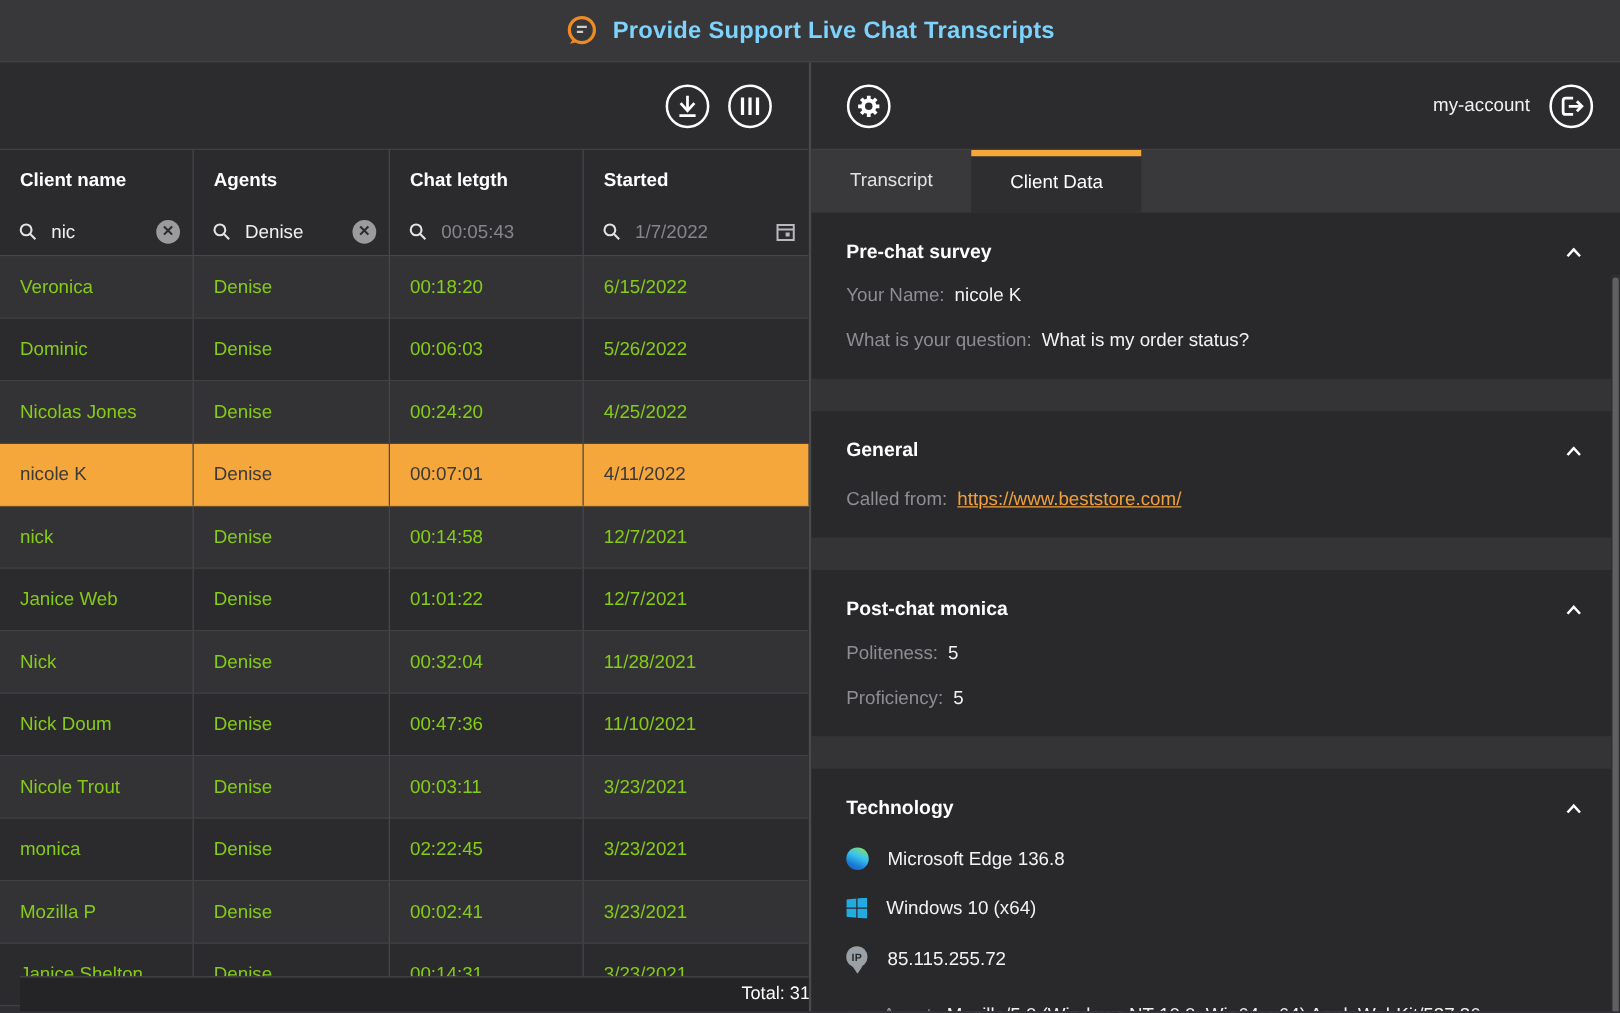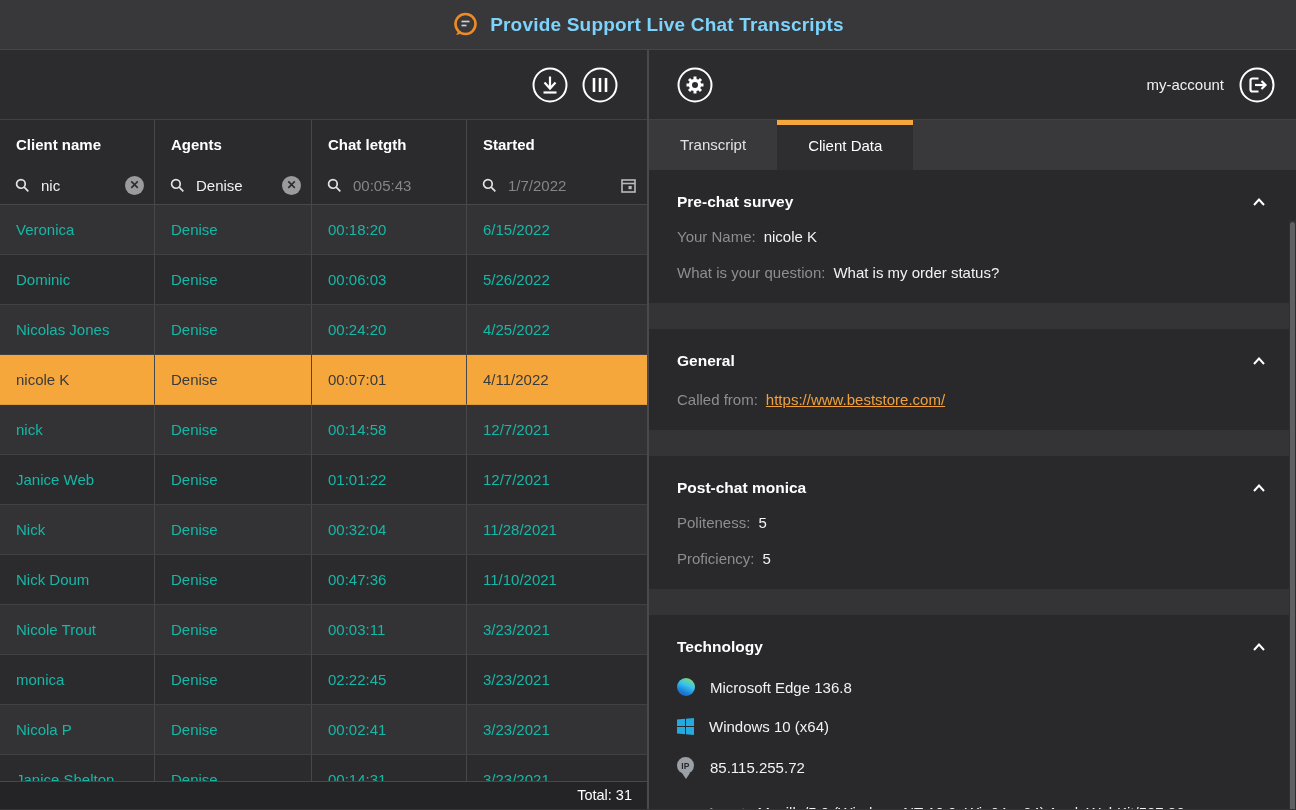--- a/index.html
+++ b/index.html
@@ -42,27 +42,27 @@
   .filter-input { background:transparent; border:none; outline:none; color:#f0f0f0; font-size:15px; width:72px; font-family:inherit; min-width:0; flex:1; }
   .filter-input::placeholder { color:#85858a; opacity:1; }
   .clear-btn { margin-left:auto; width:19px; height:19px; border-radius:50%; background:#9b9b9e; color:#2c2c2e;
     border:none; padding:0; font-size:12px; font-weight:700; line-height:19px; text-align:center; cursor:pointer; flex:none; }
   .cal-btn { margin-left:auto; background:none; border:none; padding:0; cursor:pointer; flex:none; display:flex; }
 
   .tbody { height:605px; overflow:hidden; }
   .trow { height:50px; display:grid; grid-template-columns:155px 157px 155px 1fr; cursor:pointer; }
   .trow:nth-child(odd) { background:#333336; }
   .trow:nth-child(even) { background:#2b2b2e; }
-  .cell { line-height:49px; padding-left:16px; font-size:15px; color:#14b8a6;
+  .cell { line-height:49px; padding-left:16px; font-size:15px; color:#84cc16;
     border-right:1px solid #47474a; border-bottom:1px solid #414144; white-space:nowrap; overflow:hidden; }
   .cell:last-child { border-right:none; }
   .trow.selected { background:#f6a73c; }
   .trow.selected .cell { color:#3a3a3a; border-bottom-color:#e09a35; }
 
-  .table-footer { position:absolute; left:0; bottom:0; width:100%; height:28px; background:#242427;
+  .table-footer { position:absolute; left:16px; bottom:0; width:100%; height:28px; background:#242427;
     border-top:1px solid #48484b; text-align:right; padding-right:15px; line-height:27px; font-size:14.5px; color:#fff; }
 
   
   .tabbar { height:50px; background:#39393c; display:flex; }
   .tab { height:50px; line-height:50px; padding:0 31px; font-size:15px; color:#e2e2e2; cursor:pointer; }
   .tab.active { background:#2e2e31; border-top:5px solid #f6a73c; line-height:42px; color:#fff; }
 
   
   .content { height:639px; overflow:hidden; }
   .section { background:#29292c; padding:23px 28px 20px; margin-bottom:26px; }
@@ -244,21 +244,21 @@
             <div class="cell">00:03:11</div>
             <div class="cell">3/23/2021</div>
           </div>
           <div class="trow">
             <div class="cell">monica</div>
             <div class="cell">Denise</div>
             <div class="cell">02:22:45</div>
             <div class="cell">3/23/2021</div>
           </div>
           <div class="trow">
-            <div class="cell">Nicola P</div>
+            <div class="cell">Mozilla P</div>
             <div class="cell">Denise</div>
             <div class="cell">00:02:41</div>
             <div class="cell">3/23/2021</div>
           </div>
           <div class="trow">
             <div class="cell">Janice Shelton</div>
             <div class="cell">Denise</div>
             <div class="cell">00:14:31</div>
             <div class="cell">3/23/2021</div>
           </div>

